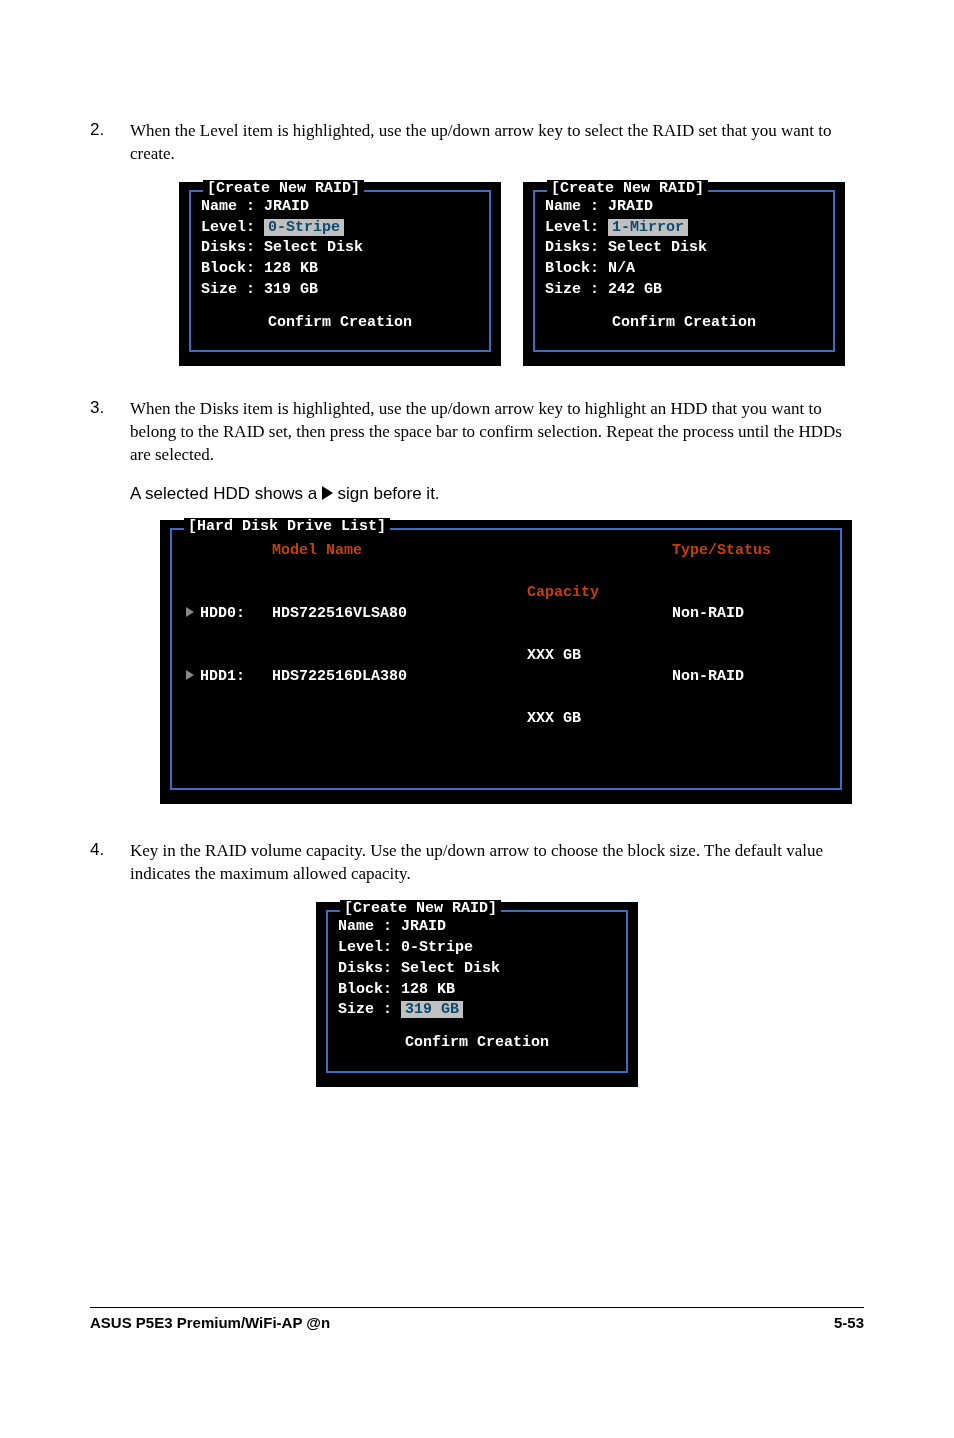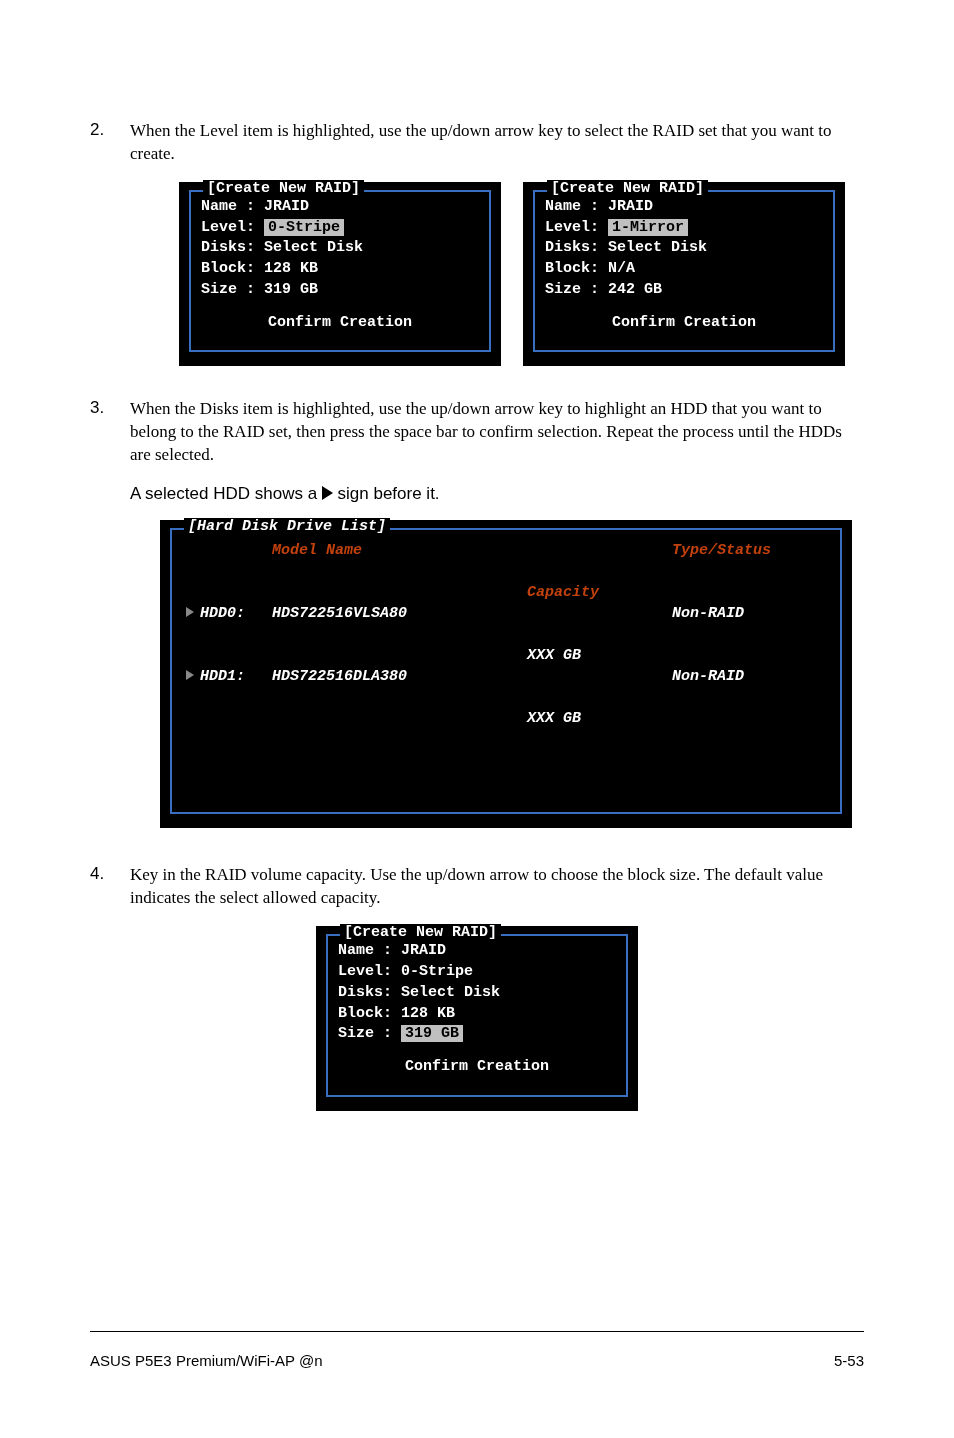--- a/index.html
+++ b/index.html
@@ -63,21 +63,21 @@
   .term-line {
     white-space: pre;
     line-height: 1.25;
     margin-top: 2px;
   }
   .term-line:first-of-type {
     margin-top: 10px;
   }
   .hl {
     background: #c0c0c0;
-    color: #000000;
+    color: #0c4a6e;
     padding: 0 4px;
   }
   .cyan { color: #c2410c; }
   .confirm {
     text-align: center;
     margin-top: 14px;
   }
   .tri {
     display: inline-block;
     width: 0; height: 0;
@@ -106,24 +106,25 @@
   .row3 {
     display: flex;
   }
   .col-id { width: 90px; }
   .col-model { width: 255px; }
   .col-cap { width: 145px; margin-top: 42px; }
   .col-type { flex: 1; }
   .footer {
     border-top: 1px solid #000;
     margin-top: 220px;
-    padding-top: 20px;
+    padding-top: 6px;
     display: flex;
     justify-content: space-between;
     font-size: 15px;
+    font-weight: bold;
   }
 </style>
 </head>
 <body>
 
 <div class="step">
   <div class="step-num">2.</div>
   <div class="step-text">When the Level item is highlighted, use the up/down arrow key to select the RAID set that you want to create.</div>
 </div>
 
@@ -156,21 +157,21 @@
 
 <div class="step">
   <div class="step-num">3.</div>
   <div class="step-text">When the Disks item is highlighted, use the up/down arrow key to highlight an HDD that you want to belong to the RAID set, then press the space bar to confirm selection. Repeat the process until the HDDs are selected.</div>
 </div>
 <div class="after-sub">
   <span>A selected HDD shows a </span><span class="tri"></span><span> sign before it.</span>
 </div>
 
 <div class="terminal wide" style="margin-left:70px; margin-bottom:36px;">
-  <div class="term-frame" style="padding-bottom:84px;font-style:italic;">
+  <div class="term-frame" style="padding-bottom:60px;">
     <div class="term-title">[Hard Disk Drive List]</div>
     <div class="term-line row3" style="margin-top:8px;">
       <span class="col-id"></span>
       <span class="col-model cyan">Model Name</span>
       <span class="col-cap cyan">Capacity</span>
       <span class="col-type cyan">Type/Status</span>
     </div>
     <div class="term-line row3">
       <span class="col-id"><span class="tri-s"></span><span>HDD0:</span></span>
       <span class="col-model">HDS722516VLSA80</span>
@@ -181,21 +182,21 @@
       <span class="col-id"><span class="tri-s"></span><span>HDD1:</span></span>
       <span class="col-model">HDS722516DLA380</span>
       <span class="col-cap">XXX GB</span>
       <span class="col-type">Non-RAID</span>
     </div>
   </div>
 </div>
 
 <div class="step">
   <div class="step-num">4.</div>
-  <div class="step-text">Key in the RAID volume capacity. Use the up/down arrow to choose the block size. The default value indicates the select allowed capacity.</div>
+  <div class="step-text">Key in the RAID volume capacity. Use the up/down arrow to choose the block size. The default value indicates the maximum allowed capacity.</div>
 </div>
 
 <div class="terminal single">
   <div class="term-frame">
     <div class="term-title">[Create New RAID]</div>
     <div class="term-line">Name : JRAID</div>
     <div class="term-line">Level: 0-Stripe</div>
     <div class="term-line">Disks: Select Disk</div>
     <div class="term-line">Block: 128 KB</div>
     <div class="term-line"><span>Size :</span> <span class="hl">319 GB</span></div>

